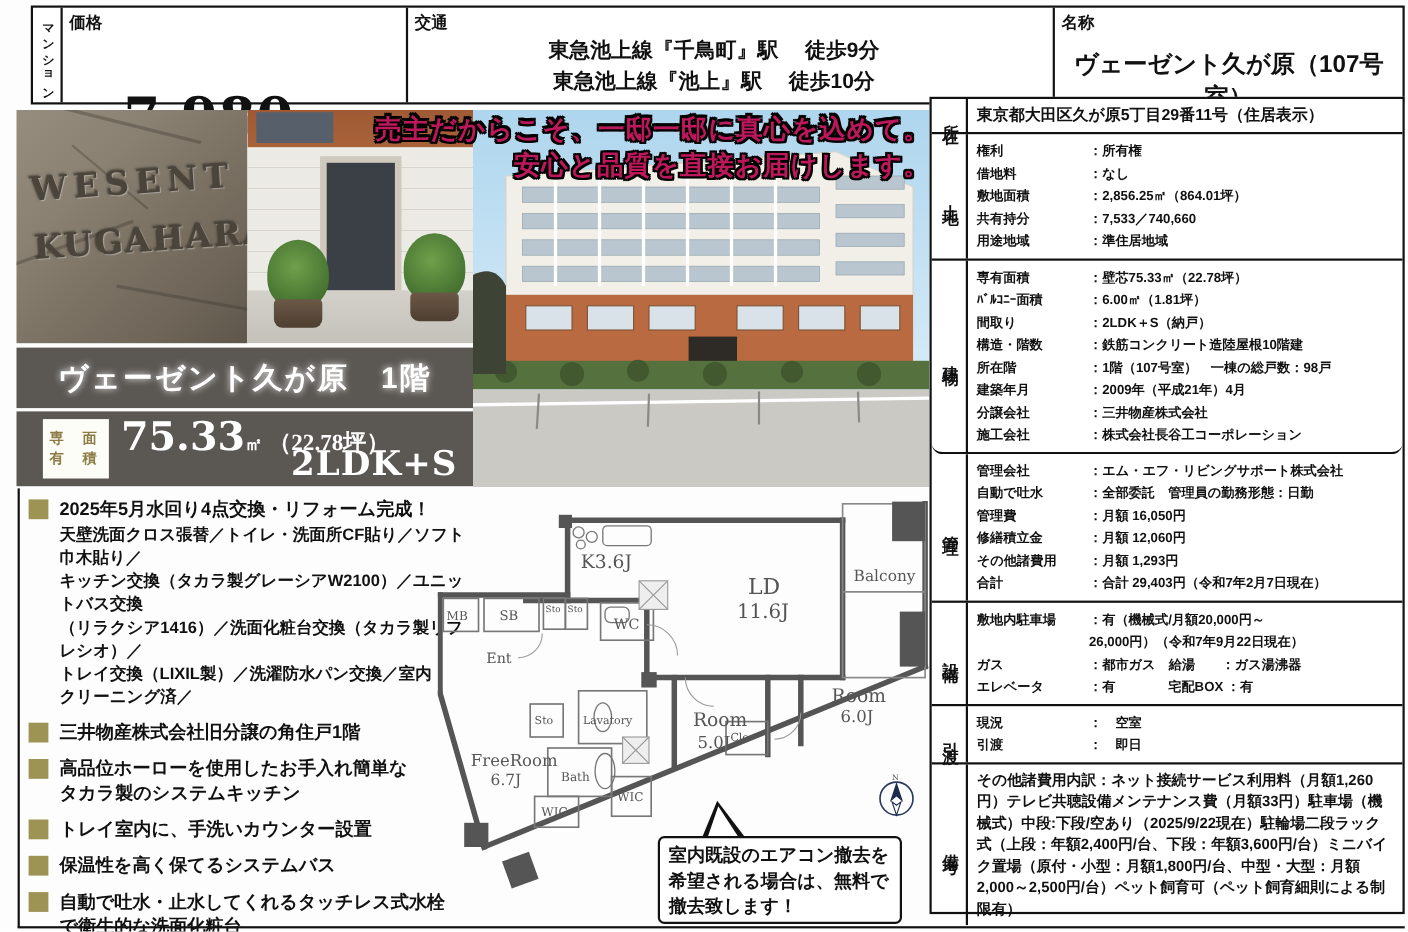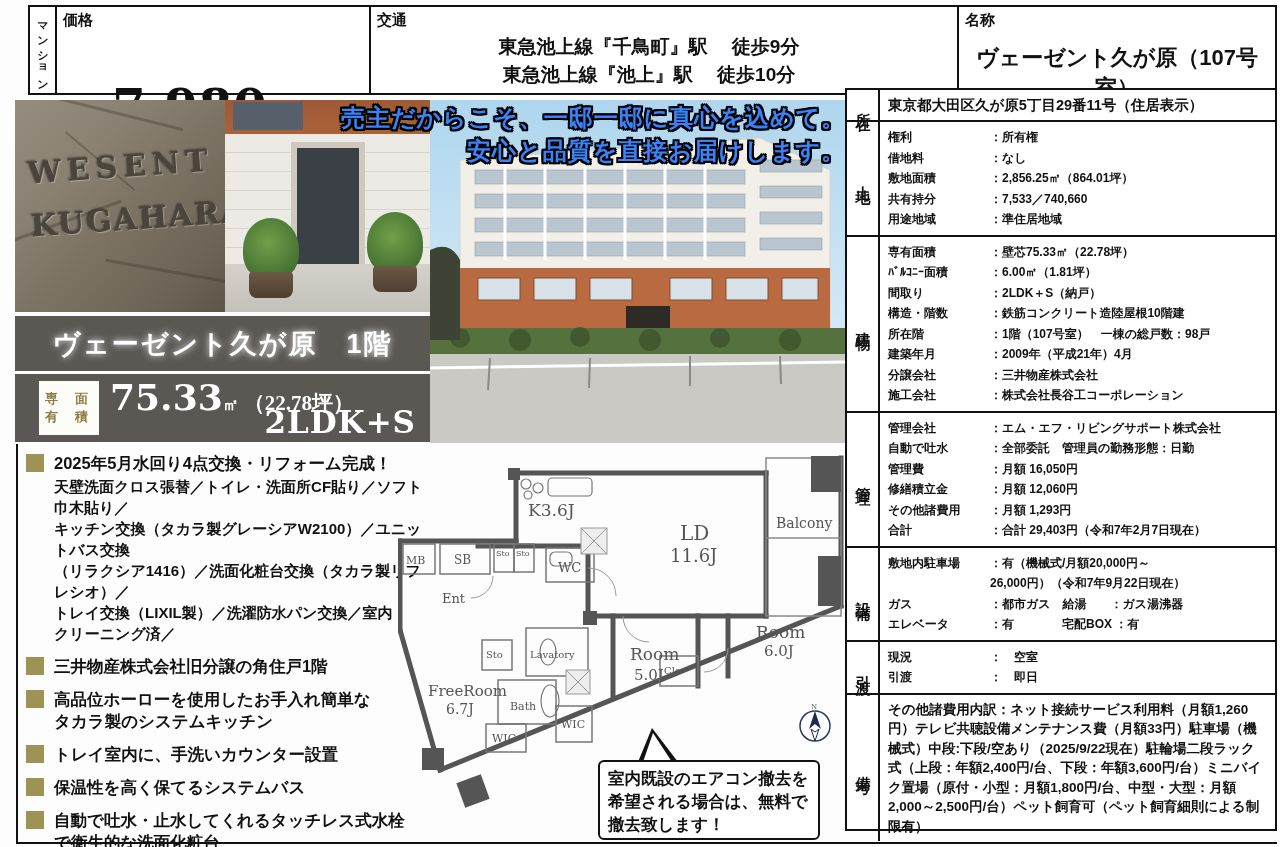--- a/index.html
+++ b/index.html
@@ -34,21 +34,21 @@
   .p2-win { position:absolute; left:8px; top:2px; width:70px; height:28px; background:#57606a; }
   .p2-wall { position:absolute; left:0; top:34px; width:100%; height:130px;
     background:repeating-linear-gradient(#eceae4 0 18px, #d8d5cd 18px 19px); }
   .p2-door { position:absolute; left:72px; top:48px; width:62px; height:116px; background:#3a4046; box-shadow:0 0 0 6px #cfc9bd; }
   .p2-floor { position:absolute; left:0; top:164px; width:100%; height:48px; background:linear-gradient(#d4d1cb,#c4c1ba); }
   .bush { position:absolute; width:56px; height:62px; background:radial-gradient(circle at 45% 40%, #6fa04a 0%, #4c7a35 60%, #3c6129 100%); border-radius:50% 50% 42% 42%; }
   .planter { position:absolute; width:44px; height:26px; background:linear-gradient(#6b5846,#4e3f31); border-radius:4px 4px 8px 8px; }
 
   .photo3 { position:absolute; left:430px; top:100px; width:415px; height:343px; overflow:hidden; }
 
-  .headline { position:absolute; left:240px; top:101px; width:606px; text-align:right; font-size:24px; font-weight:bold; color:#3b82f6; line-height:33px; letter-spacing:1px;
+  .headline { position:absolute; left:240px; top:101px; width:606px; text-align:right; font-size:24px; font-weight:bold; color:#be185d; line-height:33px; letter-spacing:1px;
     text-shadow:-2px -2px 0 #000, 2px -2px 0 #000, -2px 2px 0 #000, 2px 2px 0 #000, 0 2px 0 #000, 0 -2px 0 #000, 2px 0 0 #000, -2px 0 0 #000; }
 
   
   .banner { position:absolute; left:15px; top:316px; width:415px; height:55px; background:#5b5753; color:#fff; display:flex; align-items:center; justify-content:center; font-size:27px; font-weight:bold; letter-spacing:2px; text-shadow:0 0 7px rgba(255,255,255,.95); }
   .areaband { position:absolute; left:15px; top:374px; width:415px; height:68px; background:#5b5753; color:#fff; }
   .areabox { position:absolute; left:24px; top:7px; width:60px; height:54px; background:#fdfdf8; color:#8d7c45; font-size:13px; font-weight:bold; display:flex; flex-direction:row; align-items:center; justify-content:center; gap:6px; letter-spacing:6px; padding-left:6px; }
   .area-main { position:absolute; left:95px; top:2px; font-family:"DejaVu Serif", serif; }
   .area-num { font-size:36px; font-weight:bold; }
   .area-unit { font-size:16px; font-weight:bold; }
   .area-tsubo { font-size:21px; font-weight:bold; font-family:Liberation Serif, serif; }
@@ -397,21 +397,21 @@
           <div class="drow">
             <span class="dlabel">共有持分</span>
             <span class="dvalue">：7,533／740,660</span>
           </div>
           <div class="drow">
             <span class="dlabel">用途地域</span>
             <span class="dvalue">：準住居地域</span>
           </div>
         </div>
       </div>
-      <div class="dsec" style="flex: 187 0 auto;">
+      <div class="dsec" style="flex: 187 0 auto; border-radius: 10px;">
         <div class="dsec-hd">
           <span>建物</span>
         </div>
         <div class="dsec-bd">
           <div class="drow">
             <span class="dlabel">専有面積</span>
             <span class="dvalue">：壁芯75.33㎡（22.78坪）</span>
           </div>
           <div class="drow">
             <span class="dlabel">ﾊﾞﾙｺﾆｰ面積</span>

